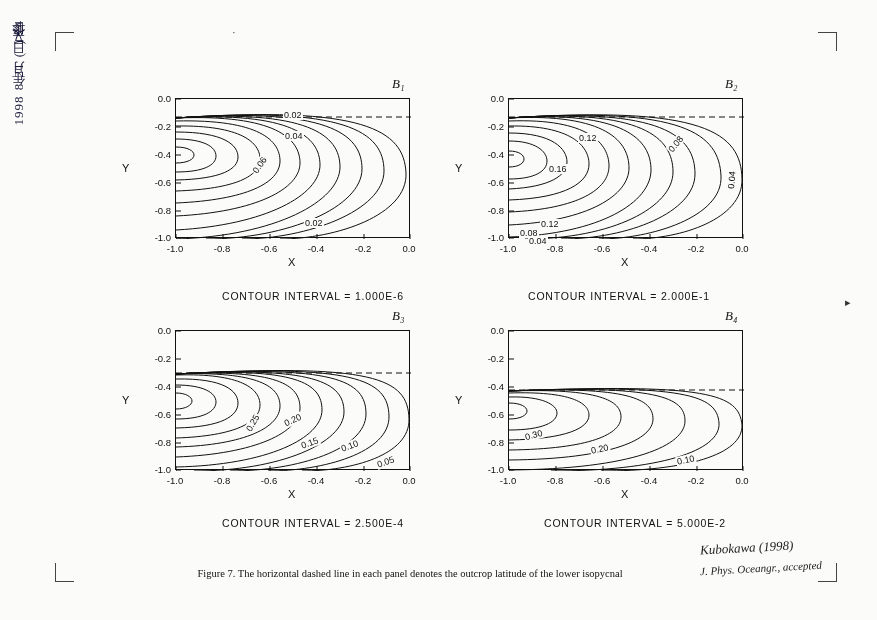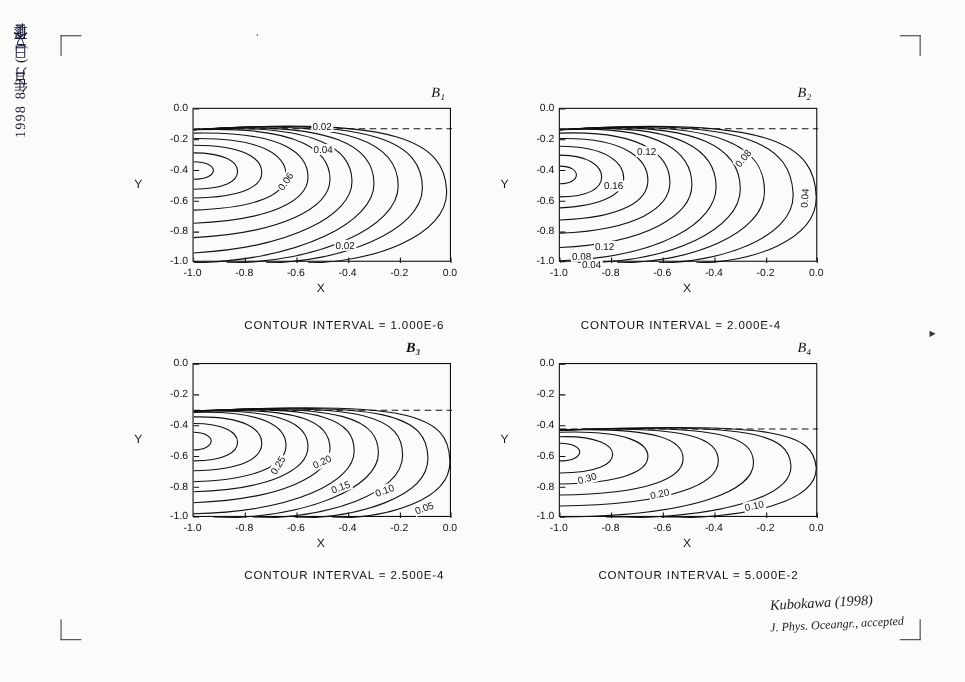--- a/index.html
+++ b/index.html
@@ -234,25 +234,25 @@
     <div class="axis-title" style="left:621px;top:256px;">X</div>
 
     <div class="contour-label" style="left:578px;top:133px;">0.12</div>
     <div class="contour-label" style="left:548px;top:164px;">0.16</div>
     <div class="contour-label" style="left:666px;top:139px;transform:rotate(-50deg);">0.08</div>
     <div class="contour-label" style="left:722px;top:175px;transform:rotate(-85deg);">0.04</div>
     <div class="contour-label" style="left:540px;top:219px;">0.12</div>
     <div class="contour-label" style="left:519px;top:228px;">0.08</div>
     <div class="contour-label" style="left:528px;top:236px;">0.04</div>
 
-    <div class="caption-interval" style="left:528px;top:290px;">CONTOUR INTERVAL =  2.000E-4</div>
+    <div class="caption-interval" style="left:528px;top:290px;">CONTOUR INTERVAL =  2.000E-1</div>
   </div>
 
   <div class="panel">
-    <div class="panel-label" style="left:369px;top:308px;font-weight:bold;">B₃</div>
+    <div class="panel-label" style="left:392px;top:308px;">B₃</div>
     <div class="plotbox" style="left:175px;top:330px;width:235px;height:140px;">
       <svg width="235" height="140" viewBox="0 0 235 140">
         <line x1="0" y1="42" x2="235" y2="42" stroke="#111" stroke-width="1" stroke-dasharray="6,4"></line>
         <g fill="none" stroke="#111" stroke-width="1">
           <path d="M0,62 C10,62 16,66 16,70 C16,74 10,78 0,78"></path>
           <path d="M0,54 C28,54 40,62 40,71 C40,80 28,88 0,88"></path>
           <path d="M0,48 C48,47 62,60 62,72 C62,85 46,96 0,97"></path>
           <path d="M0,44 C66,42 84,58 84,74 C84,91 60,105 0,107"></path>
           <path d="M0,43 C84,40 104,56 104,75 C104,96 70,114 0,116"></path>
           <path d="M0,43 C102,38 124,54 124,77 C124,101 80,123 0,126"></path>
@@ -357,18 +357,19 @@
     <div class="axis-title" style="left:621px;top:488px;">X</div>
 
     <div class="contour-label" style="left:524px;top:430px;transform:rotate(-15deg);">0.30</div>
     <div class="contour-label" style="left:590px;top:444px;transform:rotate(-12deg);">0.20</div>
     <div class="contour-label" style="left:676px;top:455px;transform:rotate(-12deg);">0.10</div>
 
     <div class="caption-interval" style="left:544px;top:517px;">CONTOUR INTERVAL =  5.000E-2</div>
   </div>
 
   <div class="figcaption">
+    <div>Figure 7.  The horizontal dashed line in each panel denotes the outcrop latitude of the lower isopycnal</div>
   </div>
 
   <div class="handwriting" style="left:700px;top:540px;">Kubokawa (1998)</div>
   <div class="handwriting" style="left:700px;top:562px;font-size:11px;">J. Phys. Oceangr., accepted</div>
 
 </div>
 
 </body></html>

